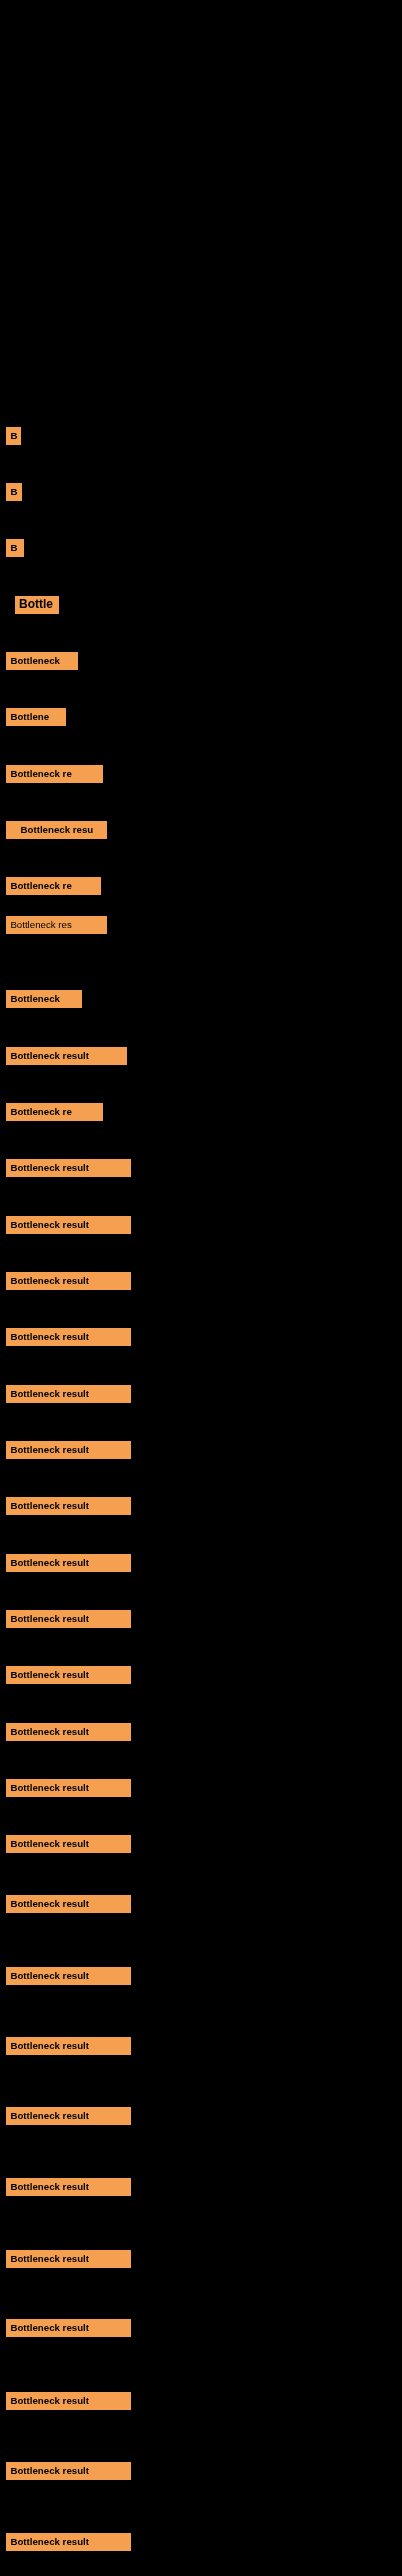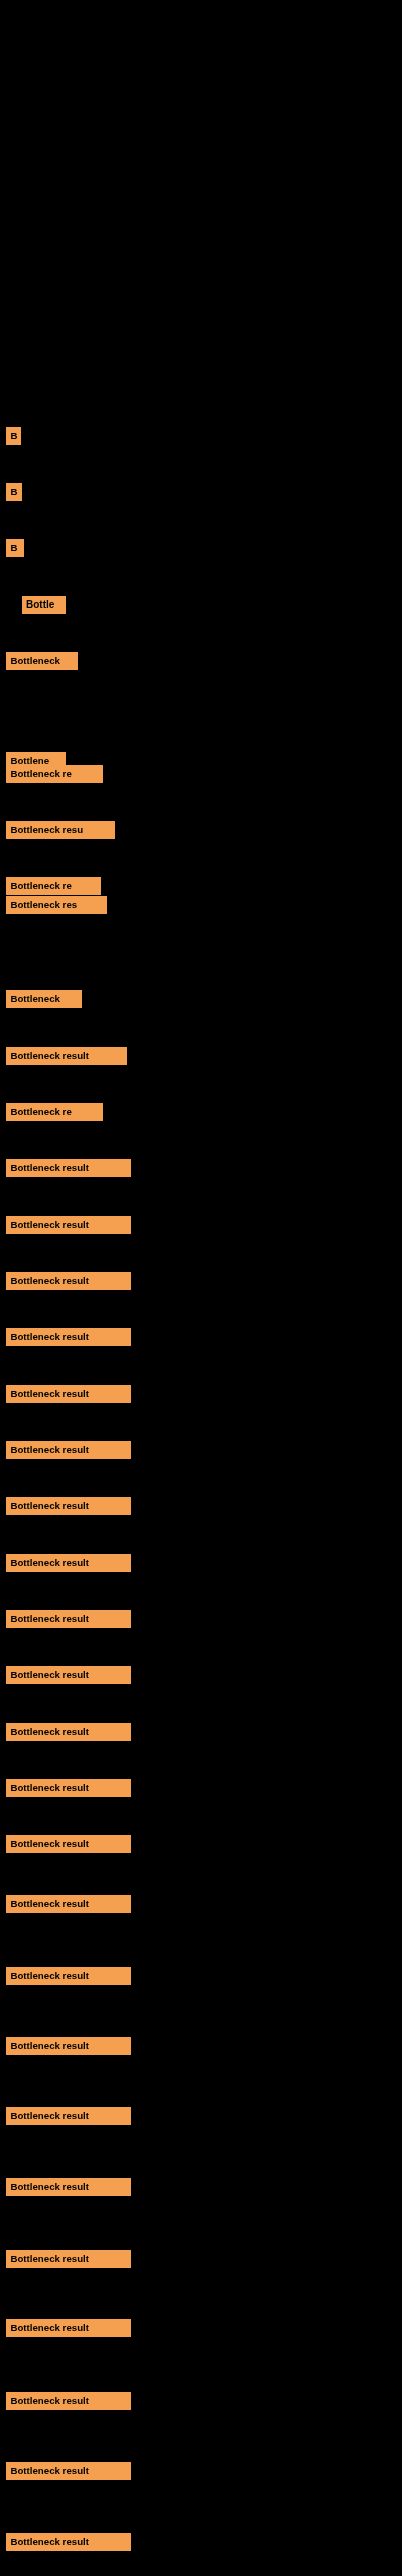--- a/index.html
+++ b/index.html
@@ -32,27 +32,27 @@
   </style>
 </head>
 <body>
 
 <div class="content-area">
 
   <div id="bars-container" style="position:relative; width:403px; height:2576px;">
   <div style="position: absolute; top: 427px; left: 6.4px; background-color: rgb(245, 160, 80); color: rgb(0, 0, 0); font-size: 9.7px; font-weight: bold; padding: 2.4px 4px; width: 14.5px; overflow: hidden; white-space: nowrap; height: 17.7px; line-height: 13px;">B</div>
       <div style="position: absolute; top: 483px; left: 6.4px; background-color: rgb(245, 160, 80); color: rgb(0, 0, 0); font-size: 9.7px; font-weight: bold; padding: 2.4px 4px; width: 16px; overflow: hidden; white-space: nowrap; height: 17.7px; line-height: 13px;">B</div>
       <div style="position: absolute; top: 539px; left: 6.4px; background-color: rgb(245, 160, 80); color: rgb(0, 0, 0); font-size: 9.7px; font-weight: bold; padding: 2.4px 4px; width: 17.7px; overflow: hidden; white-space: nowrap; height: 17.7px; line-height: 13px;">B</div>
-      <div style="position: absolute; top: 596px; left: 22px; background-color: rgb(245, 160, 80); color: rgb(0, 0, 0); font-size: 10px; font-weight: bold; padding: 2.4px 4px; width: 44px; overflow: hidden; white-space: nowrap; height: 17.7px; line-height: 13px;">Bottle</div>
+      <div style="position: absolute; top: 596px; left: 15px; background-color: rgb(245, 160, 80); color: rgb(0, 0, 0); font-size: 12px; font-weight: bold; padding: 2.4px 4px; width: 44px; overflow: hidden; white-space: nowrap; height: 17.7px; line-height: 13px;">Bottle</div>
       <div style="position: absolute; top: 652px; left: 6.4px; background-color: rgb(245, 160, 80); color: rgb(0, 0, 0); font-size: 9.7px; font-weight: bold; padding: 2.4px 4px; width: 72px; overflow: hidden; white-space: nowrap; height: 17.7px; line-height: 13px;">Bottleneck</div>
-      <div style="position: absolute; top: 708px; left: 6.4px; background-color: rgb(245, 160, 80); color: rgb(0, 0, 0); font-size: 9.7px; font-weight: bold; padding: 2.4px 4px; width: 60px; overflow: hidden; white-space: nowrap; height: 17.7px; line-height: 13px; margin-top: 44px;">Bottlene</div>
+      <div style="position: absolute; top: 708px; left: 6.4px; background-color: rgb(245, 160, 80); color: rgb(0, 0, 0); font-size: 9.7px; font-weight: bold; padding: 2.4px 4px; width: 60px; overflow: hidden; white-space: nowrap; height: 17.7px; line-height: 13px;">Bottlene</div>
       <div style="position: absolute; top: 765px; left: 6.4px; background-color: rgb(245, 160, 80); color: rgb(0, 0, 0); font-size: 9.7px; font-weight: bold; padding: 2.4px 4px; width: 97px; overflow: hidden; white-space: nowrap; height: 17.7px; line-height: 13px;">Bottleneck re</div>
-      <div style="position: absolute; top: 821px; left: 6.4px; background-color: rgb(245, 160, 80); color: rgb(0, 0, 0); font-size: 9.7px; font-weight: bold; padding: 2.4px 4px; width: 109px; overflow: hidden; white-space: nowrap; height: 17.7px; line-height: 13px;">Bottleneck resu</div>
+      <div style="position: absolute; top: 821px; left: 6.4px; background-color: rgb(245, 160, 80); color: rgb(0, 0, 0); font-size: 9.7px; font-weight: bold; padding: 2.4px 4px; width: 101px; overflow: hidden; white-space: nowrap; height: 17.7px; line-height: 13px; text-align: center;">Bottleneck resu</div>
       <div style="position: absolute; top: 877px; left: 6.4px; background-color: rgb(245, 160, 80); color: rgb(0, 0, 0); font-size: 9.7px; font-weight: bold; padding: 2.4px 4px; width: 95px; overflow: hidden; white-space: nowrap; height: 17.7px; line-height: 13px;">Bottleneck re</div>
-      <div style="position: absolute; top: 896px; left: 6.4px; background-color: rgb(245, 160, 80); color: rgb(0, 0, 0); font-size: 9.7px; font-weight: bold; padding: 2.4px 4px; width: 101px; overflow: hidden; white-space: nowrap; height: 17.7px; line-height: 13px;">Bottleneck res</div>
+      <div style="position: absolute; top: 916px; left: 6.4px; background-color: rgb(245, 160, 80); color: rgb(0, 0, 0); font-size: 9.7px; font-weight: normal; padding: 2.4px 4px; width: 101px; overflow: hidden; white-space: nowrap; height: 17.7px; line-height: 13px;">Bottleneck res</div>
       <div style="position: absolute; top: 990px; left: 6.4px; background-color: rgb(245, 160, 80); color: rgb(0, 0, 0); font-size: 9.7px; font-weight: bold; padding: 2.4px 4px; width: 76px; overflow: hidden; white-space: nowrap; height: 17.7px; line-height: 13px;">Bottleneck</div>
       <div style="position: absolute; top: 1047px; left: 6.4px; background-color: rgb(245, 160, 80); color: rgb(0, 0, 0); font-size: 9.7px; font-weight: bold; padding: 2.4px 4px; width: 121px; overflow: hidden; white-space: nowrap; height: 17.7px; line-height: 13px;">Bottleneck result</div>
       <div style="position: absolute; top: 1103px; left: 6.4px; background-color: rgb(245, 160, 80); color: rgb(0, 0, 0); font-size: 9.7px; font-weight: bold; padding: 2.4px 4px; width: 97px; overflow: hidden; white-space: nowrap; height: 17.7px; line-height: 13px;">Bottleneck re</div>
       <div style="position: absolute; top: 1159px; left: 6.4px; background-color: rgb(245, 160, 80); color: rgb(0, 0, 0); font-size: 9.7px; font-weight: bold; padding: 2.4px 4px; width: 125px; overflow: hidden; white-space: nowrap; height: 17.7px; line-height: 13px;">Bottleneck result</div>
       <div style="position: absolute; top: 1216px; left: 6.4px; background-color: rgb(245, 160, 80); color: rgb(0, 0, 0); font-size: 9.7px; font-weight: bold; padding: 2.4px 4px; width: 125px; overflow: hidden; white-space: nowrap; height: 17.7px; line-height: 13px;">Bottleneck result</div>
       <div style="position: absolute; top: 1272px; left: 6.4px; background-color: rgb(245, 160, 80); color: rgb(0, 0, 0); font-size: 9.7px; font-weight: bold; padding: 2.4px 4px; width: 125px; overflow: hidden; white-space: nowrap; height: 17.7px; line-height: 13px;">Bottleneck result</div>
       <div style="position: absolute; top: 1328px; left: 6.4px; background-color: rgb(245, 160, 80); color: rgb(0, 0, 0); font-size: 9.7px; font-weight: bold; padding: 2.4px 4px; width: 125px; overflow: hidden; white-space: nowrap; height: 17.7px; line-height: 13px;">Bottleneck result</div>
       <div style="position: absolute; top: 1385px; left: 6.4px; background-color: rgb(245, 160, 80); color: rgb(0, 0, 0); font-size: 9.7px; font-weight: bold; padding: 2.4px 4px; width: 125px; overflow: hidden; white-space: nowrap; height: 17.7px; line-height: 13px;">Bottleneck result</div>
       <div style="position: absolute; top: 1441px; left: 6.4px; background-color: rgb(245, 160, 80); color: rgb(0, 0, 0); font-size: 9.7px; font-weight: bold; padding: 2.4px 4px; width: 125px; overflow: hidden; white-space: nowrap; height: 17.7px; line-height: 13px;">Bottleneck result</div>
       <div style="position: absolute; top: 1497px; left: 6.4px; background-color: rgb(245, 160, 80); color: rgb(0, 0, 0); font-size: 9.7px; font-weight: bold; padding: 2.4px 4px; width: 125px; overflow: hidden; white-space: nowrap; height: 17.7px; line-height: 13px;">Bottleneck result</div>

